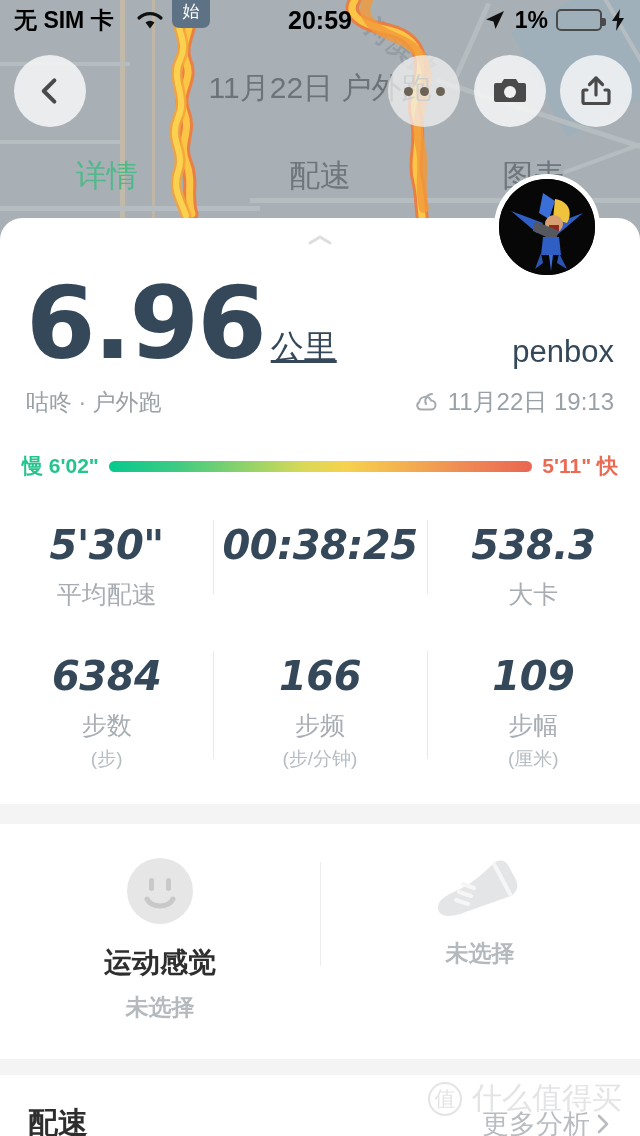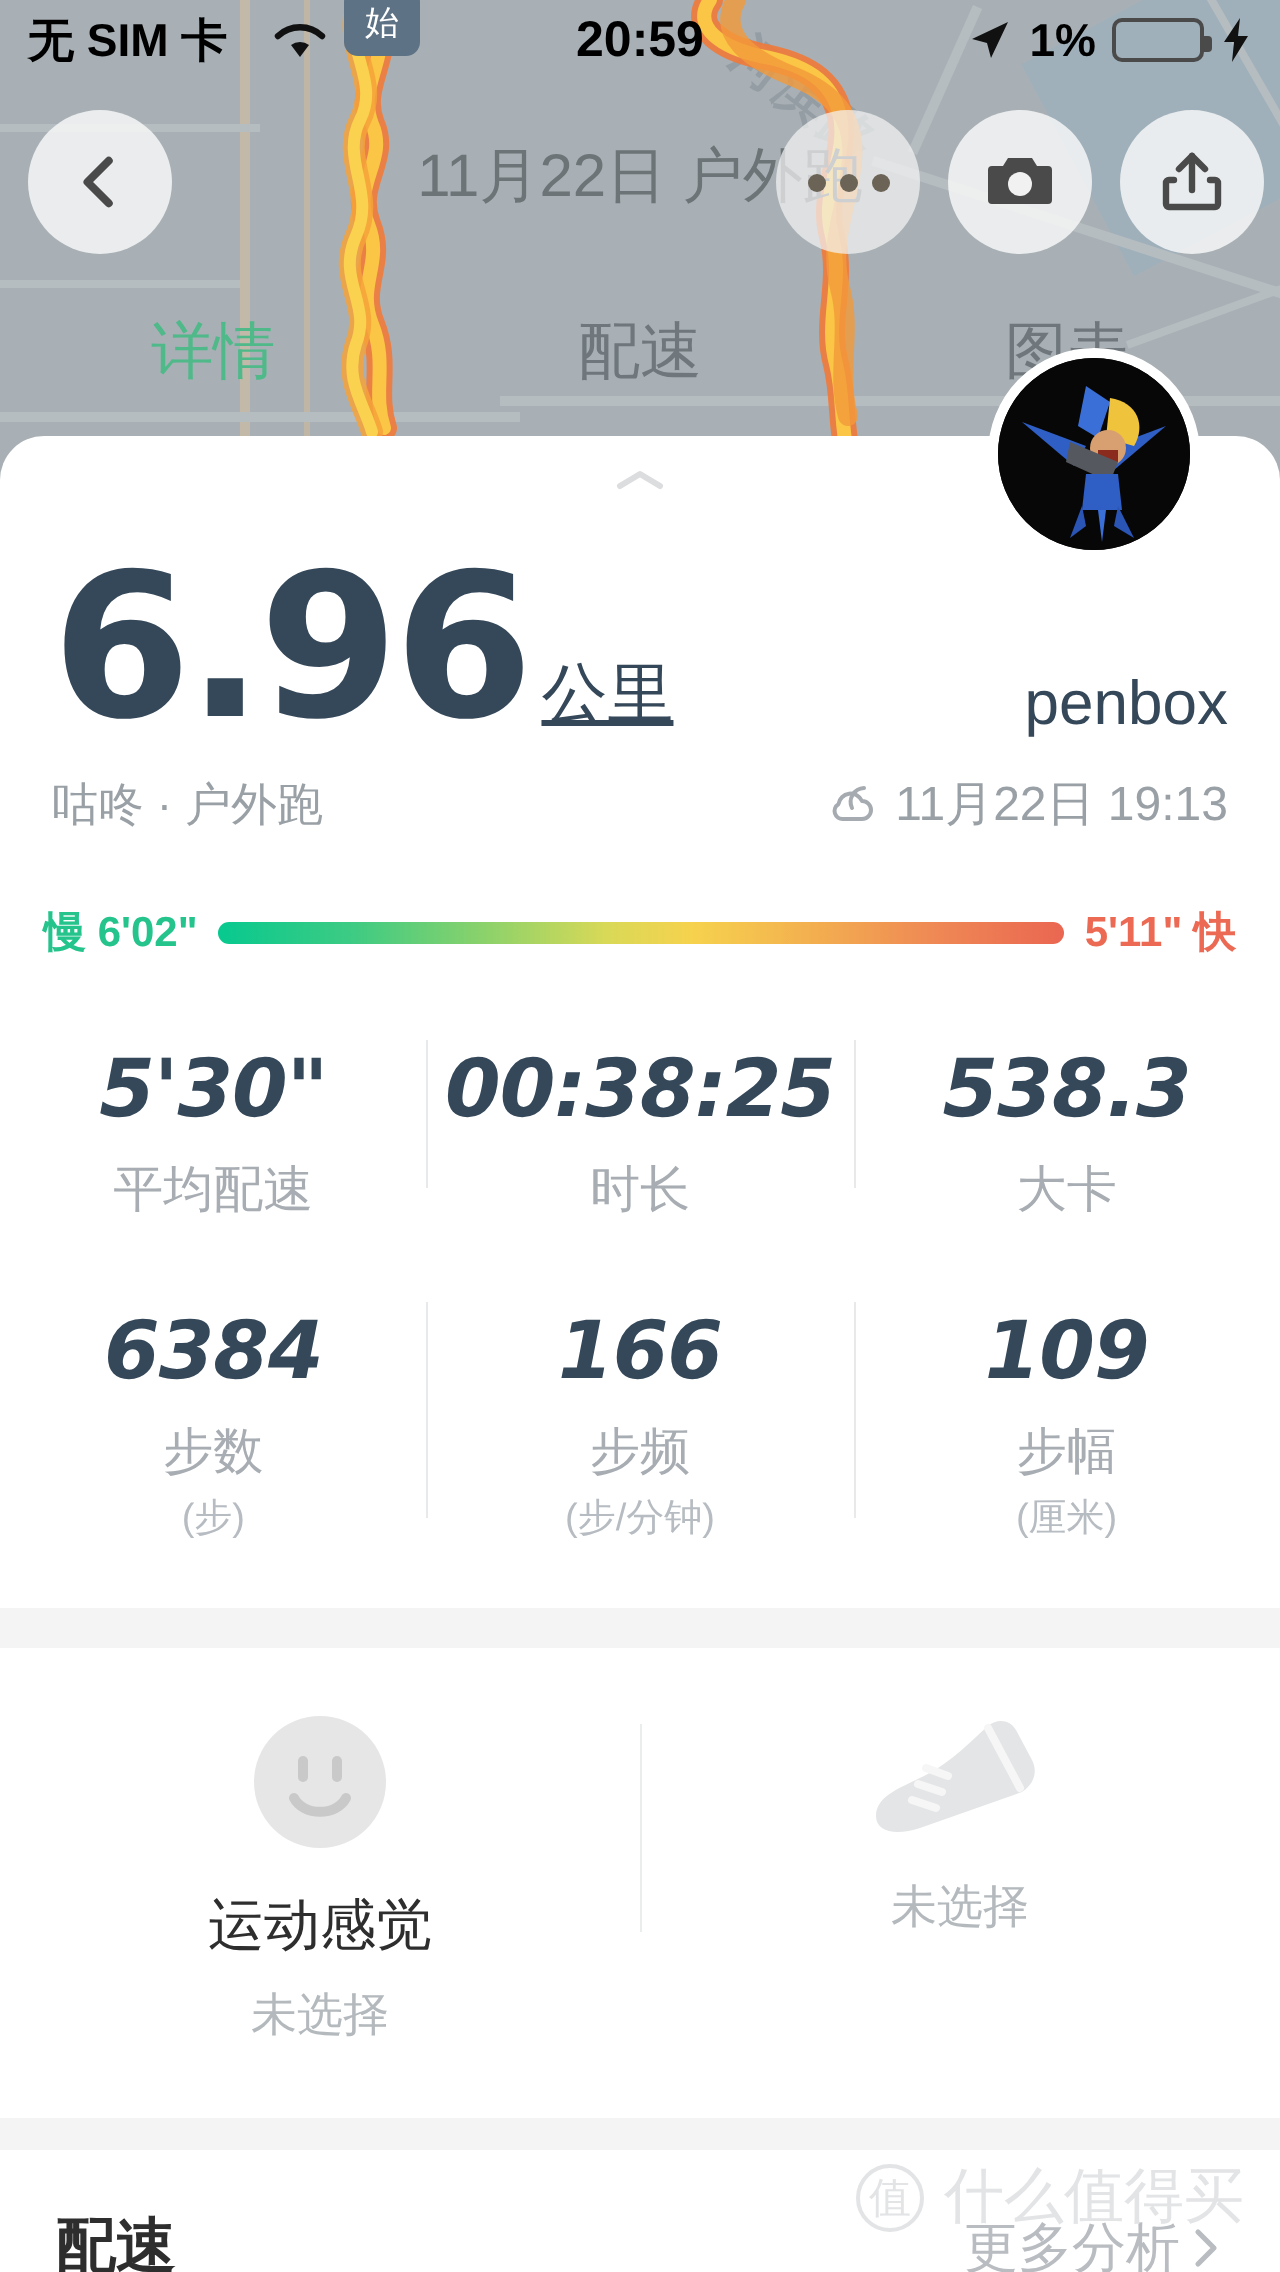--- a/index.html
+++ b/index.html
@@ -188,21 +188,21 @@
   }
   .stat-label { font-size: 25px; color: #a7adb2; margin-top: 10px; }
   .stat-unit { font-size: 19px; color: #b6bcc1; margin-top: 4px; }
 
   .stats.row2 { padding-top: 20px; }
   .stats.row2 .stat-col::before { height: 108px; }
 
   .band { height: 20px; background: #f4f4f5; margin-top: 18px; }
 
   
-  .actions { display: flex; padding: 30px 0 36px 0; }
+  .actions { display: flex; padding: 30px 0 36px 0; font-weight: bold; }
   .action-cell { flex: 1; text-align: center; position: relative; }
   .action-cell + .action-cell::before {
     content:""; position:absolute; left:0; top: 8px;
     width:1px; height: 104px; background:#ebecec;
   }
   .action-icon { height: 74px; display:flex; align-items:center; justify-content:center; }
   .action-title { font-size: 28px; color: #2e2e2e; margin-top: 16px; }
   .action-sub { font-size: 23px; color: #b4b9bd; margin-top: 10px; }
 
   
@@ -367,21 +367,20 @@
       <span class="pace-fast">5'11" 快</span>
     </div>
 
     <div class="stats">
       <div class="stat-col">
         <div class="stat-value">5'30"</div>
         <div class="stat-label">平均配速</div>
       </div>
       <div class="stat-col">
         <div class="stat-value">00:38:25</div>
-        <div class="stat-label">时长</div>
       </div>
       <div class="stat-col">
         <div class="stat-value">538.3</div>
         <div class="stat-label">大卡</div>
       </div>
     </div>
 
     <div class="stats row2">
       <div class="stat-col">
         <div class="stat-value">6384</div>

